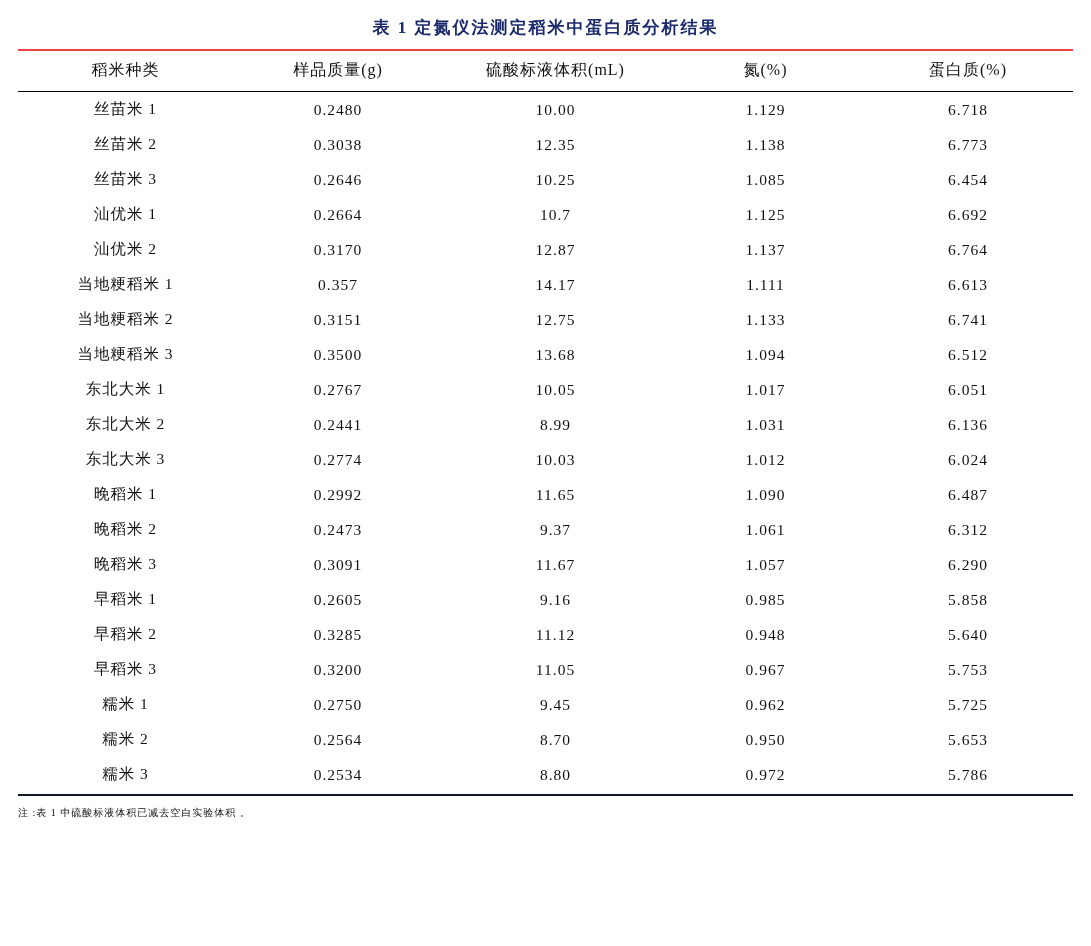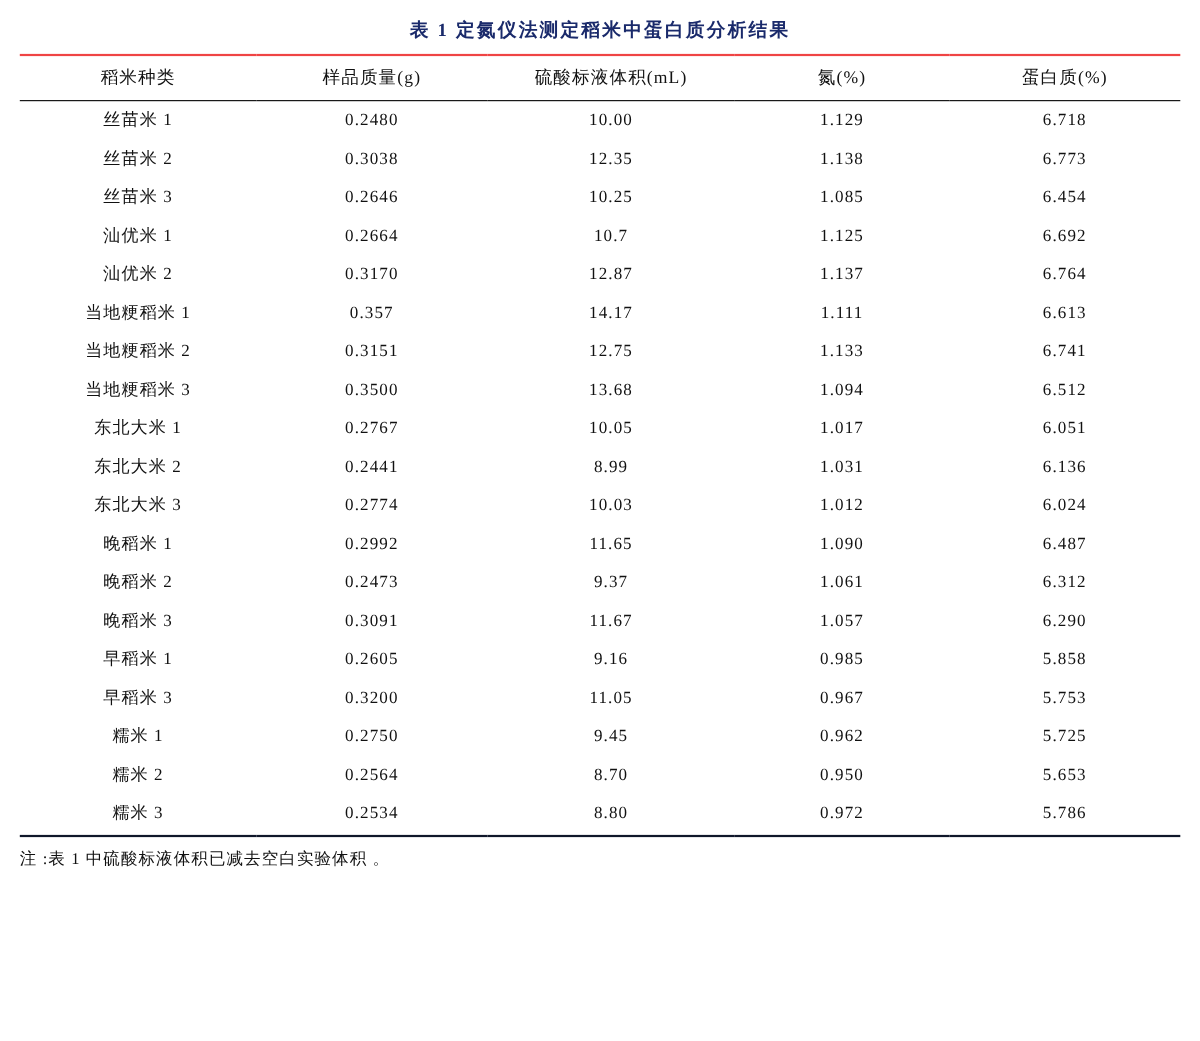--- a/index.html
+++ b/index.html
@@ -52,21 +52,21 @@
   }
   table.data tbody tr:last-child td {
     border-bottom: 2px solid #0f172a;
     padding-bottom: 9px;
   }
   td.num, th.num {
     font-family: "Liberation Serif", "DejaVu Serif", serif;
     letter-spacing: 0.5px;
   }
   .note {
-    font-size: 15px;
+    font-size: 10px;
     letter-spacing: 1px;
     padding-top: 10px;
   }
   col.c0 { width: 215px; }
   col.c1 { width: 210px; }
   col.c2 { width: 225px; }
   col.c3 { width: 195px; }
   col.c4 { width: 210px; }
 </style>
 </head>
@@ -193,20 +193,27 @@
           <td class="num">6.290</td>
         </tr>
         <tr>
           <td>早稻米 1</td>
           <td class="num">0.2605</td>
           <td class="num">9.16</td>
           <td class="num">0.985</td>
           <td class="num">5.858</td>
         </tr>
         <tr>
+          <td>早稻米 2</td>
+          <td class="num">0.3285</td>
+          <td class="num">11.12</td>
+          <td class="num">0.948</td>
+          <td class="num">5.640</td>
+        </tr>
+        <tr>
           <td>早稻米 3</td>
           <td class="num">0.3200</td>
           <td class="num">11.05</td>
           <td class="num">0.967</td>
           <td class="num">5.753</td>
         </tr>
         <tr>
           <td>糯米 1</td>
           <td class="num">0.2750</td>
           <td class="num">9.45</td>

